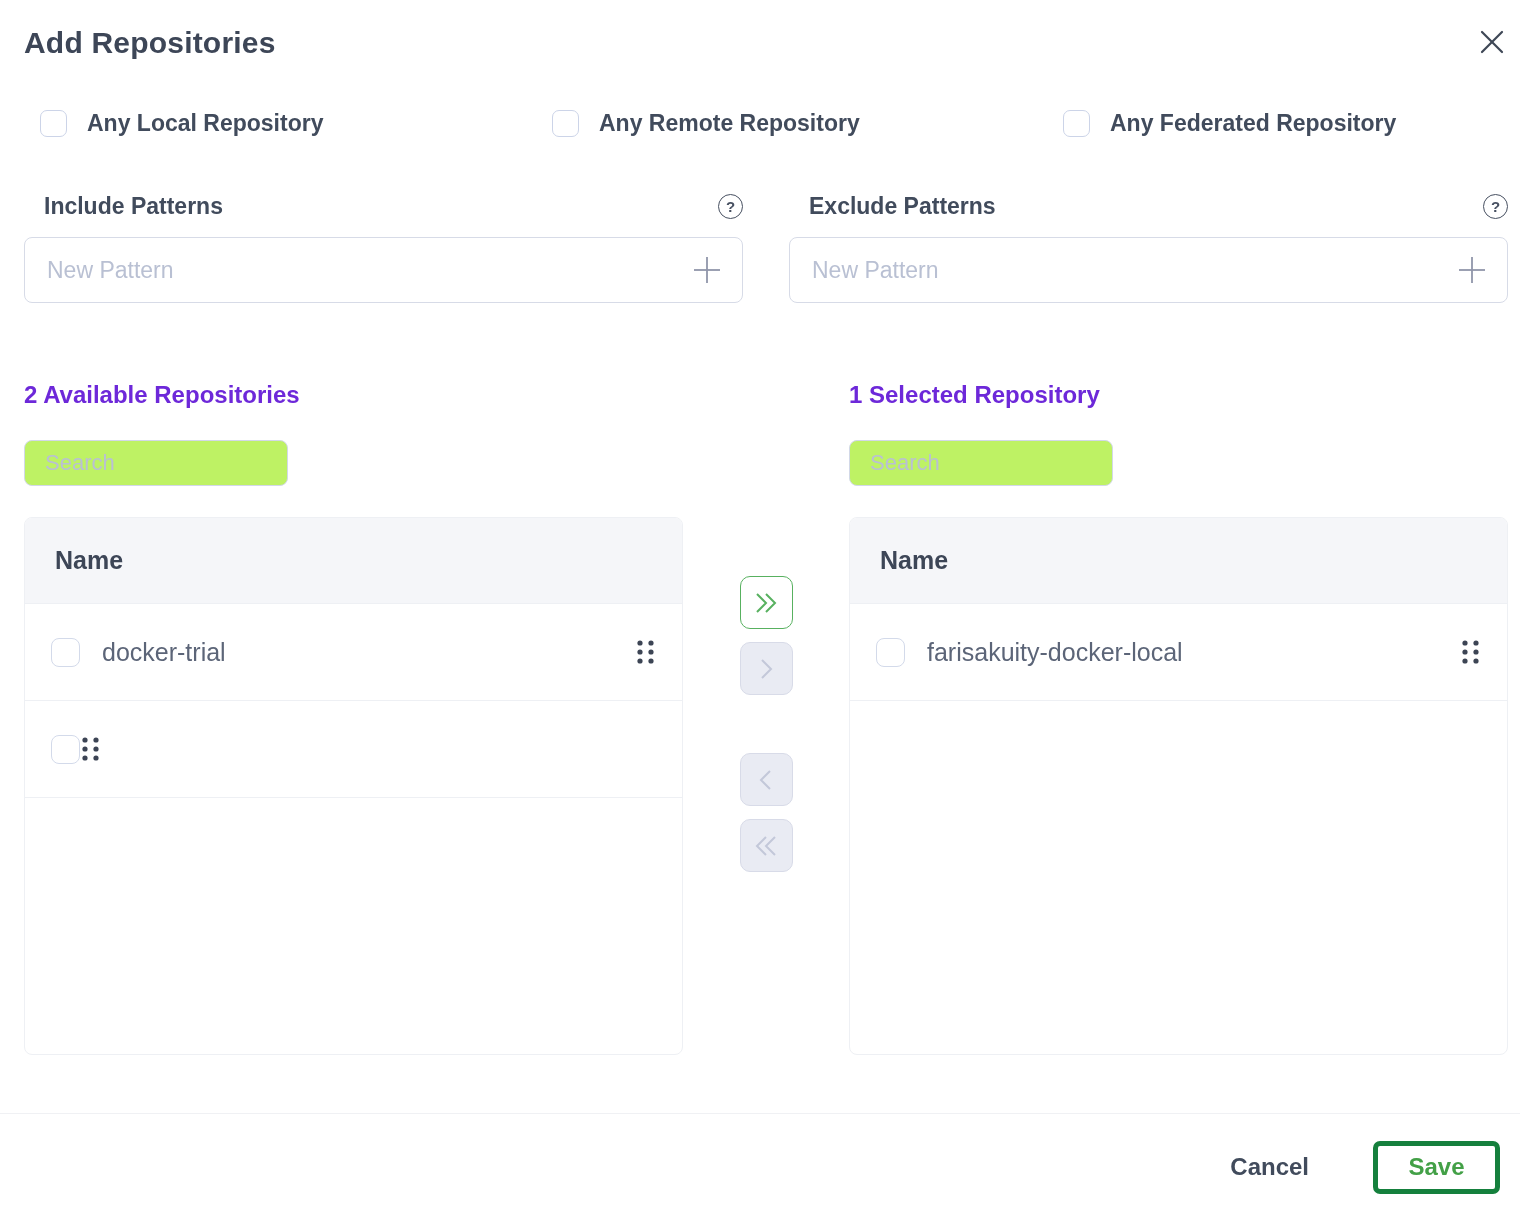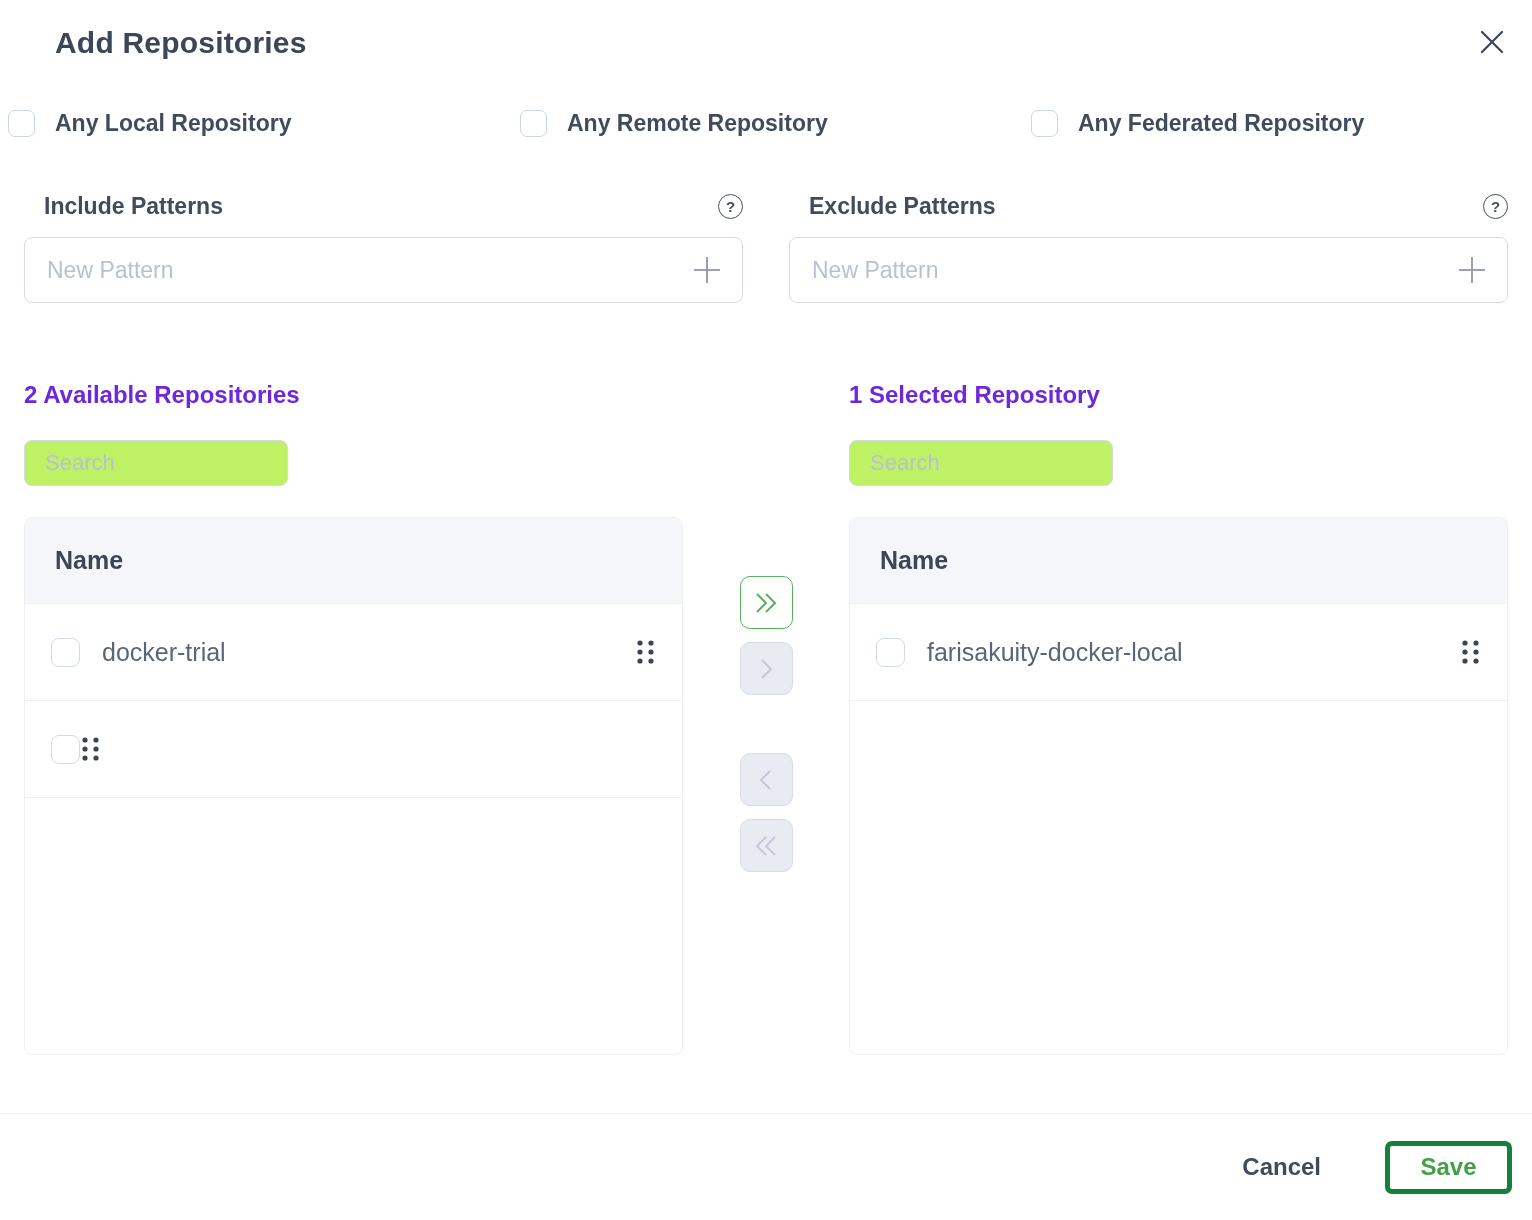--- a/index.html
+++ b/index.html
@@ -6,30 +6,30 @@
   html, body { width: 1532px; height: 1220px; overflow: hidden; }
   body {
     font-family: "Liberation Sans", sans-serif;
     background: #ffffff;
     color: #414b5c;
   }
   .modal { position: relative; width: 1532px; height: 1220px; background: #fff; }
 
   
   .header { padding: 26px 24px 0 24px; position: relative; }
-  .title { font-size: 30px; font-weight: 700; color: #3d4657; letter-spacing: 0.2px; margin-left: 31px; }
+  .title { font-size: 30px; font-weight: 700; color: #3d4657; letter-spacing: 0.2px; }
   .close-btn {
     position: absolute; top: 24px; right: 22px;
     width: 36px; height: 36px; background: none; border: none; cursor: pointer;
     display: flex; align-items: center; justify-content: center;
   }
 
   
   .type-row {
-    margin: 50px 24px 0 8px;
+    margin: 50px 24px 0 40px;
     display: grid;
     grid-template-columns: 512px 511px auto;
   }
   .type-item { display: flex; align-items: center; cursor: pointer; }
   .cb {
     width: 27px; height: 27px; flex: none;
     border: 1px solid #ccd4e8; border-radius: 7px; background: #fff;
   }
   .type-label { margin-left: 20px; font-size: 23px; font-weight: 600; color: #414b5c; }
 
@@ -98,21 +98,21 @@
     width: 53px; height: 53px; border-radius: 10px; cursor: pointer;
     display: flex; align-items: center; justify-content: center;
     background: #e9ebf3; border: 1px solid #d8dbe8;
   }
   .xfer-btn.enabled { background: #ffffff; border: 1px solid #58b160; }
   .gap-sm { height: 13px; flex: none; }
   .gap-lg { height: 58px; flex: none; }
 
   
   .footer {
-    position: absolute; left: 0; right: 0; bottom: 0; height: 107px;
+    position: absolute; left: 0; right: 12px; bottom: 0; height: 107px;
     border-top: 1px solid #f0f1f4; background: #fff;
     display: flex; align-items: center; justify-content: flex-end;
     padding-right: 20px;
   }
   .cancel-btn {
     background: none; border: none; cursor: pointer;
     font-family: inherit; font-size: 24px; font-weight: 600; color: #414b5c;
     margin-right: 64px;
   }
   .save-btn {

